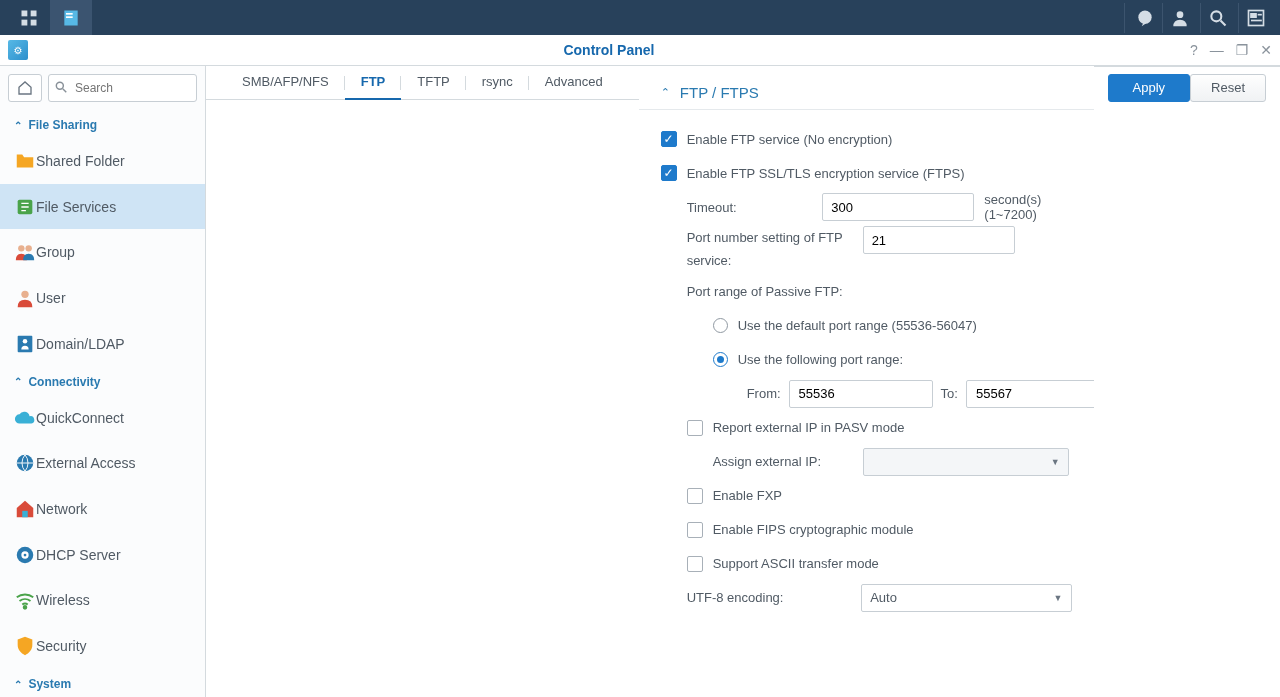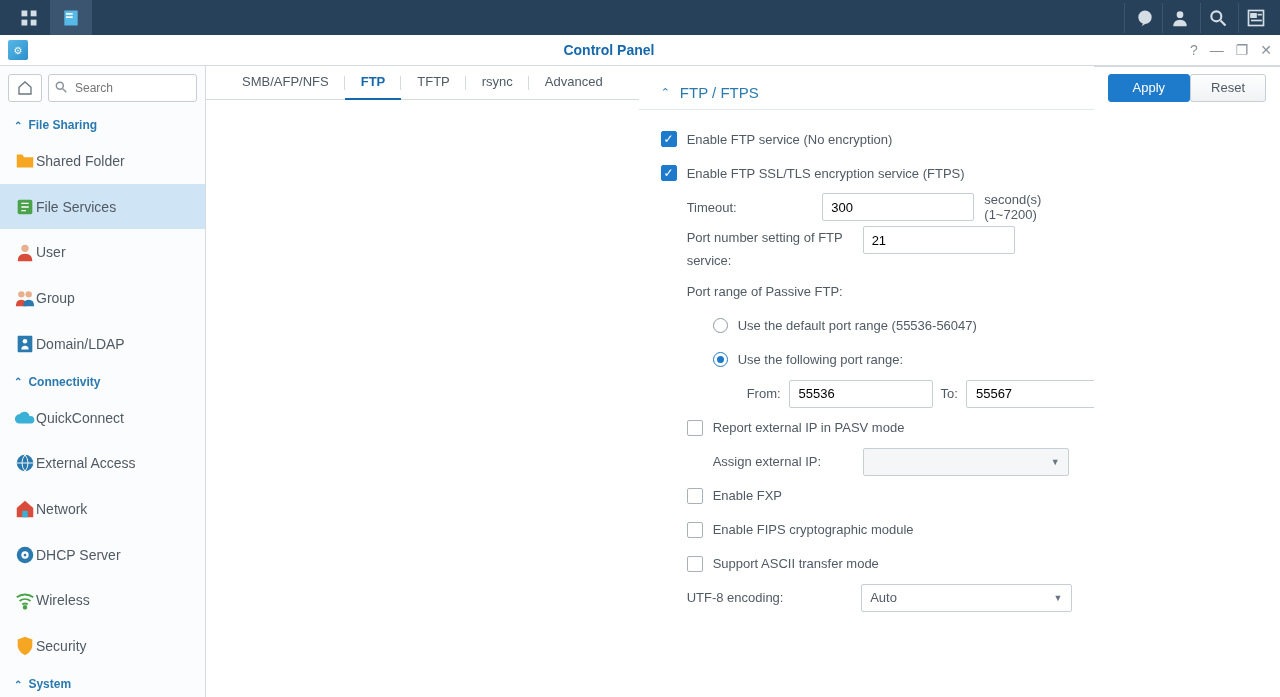--- a/index.html
+++ b/index.html
@@ -182,36 +182,36 @@
           <svg width="22" height="22" viewBox="0 0 24 24" fill="#4aa34a">
             <rect x="4" y="4" width="16" height="16" rx="2"></rect>
             <path d="M8 8h8M8 12h8M8 16h5" stroke="#fff" stroke-width="1.5"></path>
           </svg>
         </span>
       <span class="sb-label">File Services</span>
     </div>
     <div class="sidebar-item">
       <span class="sb-icon">
           <svg width="22" height="22" viewBox="0 0 24 24">
-            <circle cx="12" cy="8" r="4" fill="#e8b08f"></circle>
-            <path d="M4 22 Q4 14 12 14 Q20 14 20 22 Z" fill="#d94b3a"></path>
-          </svg>
-        </span>
-      <span class="sb-label">User</span>
-    </div>
-    <div class="sidebar-item">
-      <span class="sb-icon">
-          <svg width="22" height="22" viewBox="0 0 24 24">
             <circle cx="8" cy="8" r="3.5" fill="#e8b08f"></circle>
             <circle cx="16" cy="8" r="3.5" fill="#e8b08f"></circle>
             <path d="M2 21 Q2 14 8 14 Q14 14 14 21 Z" fill="#d94b3a"></path>
             <path d="M10 21 Q10 14 16 14 Q22 14 22 21 Z" fill="#2a7ab0"></path>
           </svg>
         </span>
       <span class="sb-label">Group</span>
+    </div>
+    <div class="sidebar-item">
+      <span class="sb-icon">
+          <svg width="22" height="22" viewBox="0 0 24 24">
+            <circle cx="12" cy="8" r="4" fill="#e8b08f"></circle>
+            <path d="M4 22 Q4 14 12 14 Q20 14 20 22 Z" fill="#d94b3a"></path>
+          </svg>
+        </span>
+      <span class="sb-label">User</span>
     </div>
     <div class="sidebar-item">
       <span class="sb-icon">
           <svg width="22" height="22" viewBox="0 0 24 24" fill="#2a7ab0">
             <rect x="4" y="3" width="16" height="18" rx="1"></rect>
             <circle cx="12" cy="9" r="2.5" fill="#fff"></circle>
             <path d="M8 18 Q8 14 12 14 Q16 14 16 18 Z" fill="#fff"></path>
           </svg>
         </span>
       <span class="sb-label">Domain/LDAP</span>

